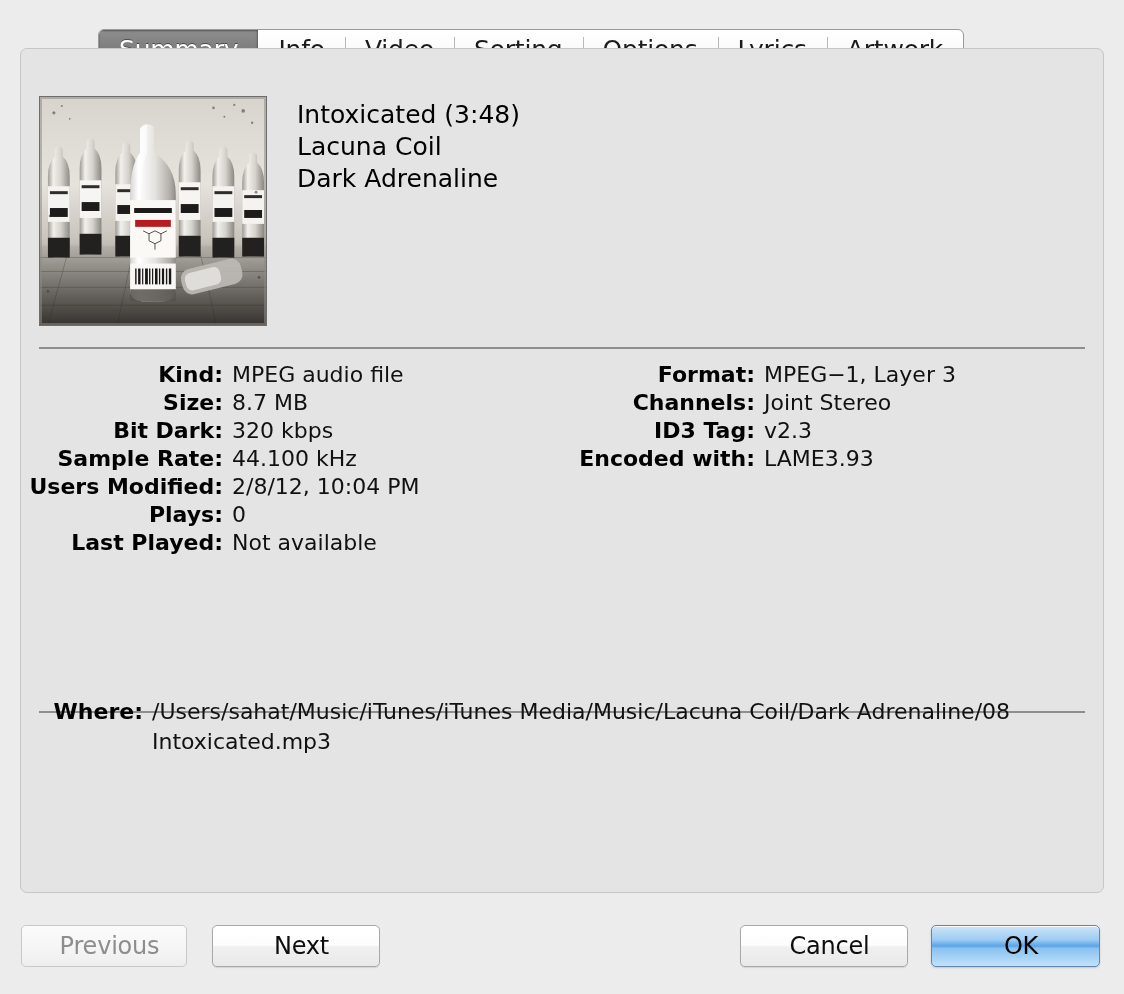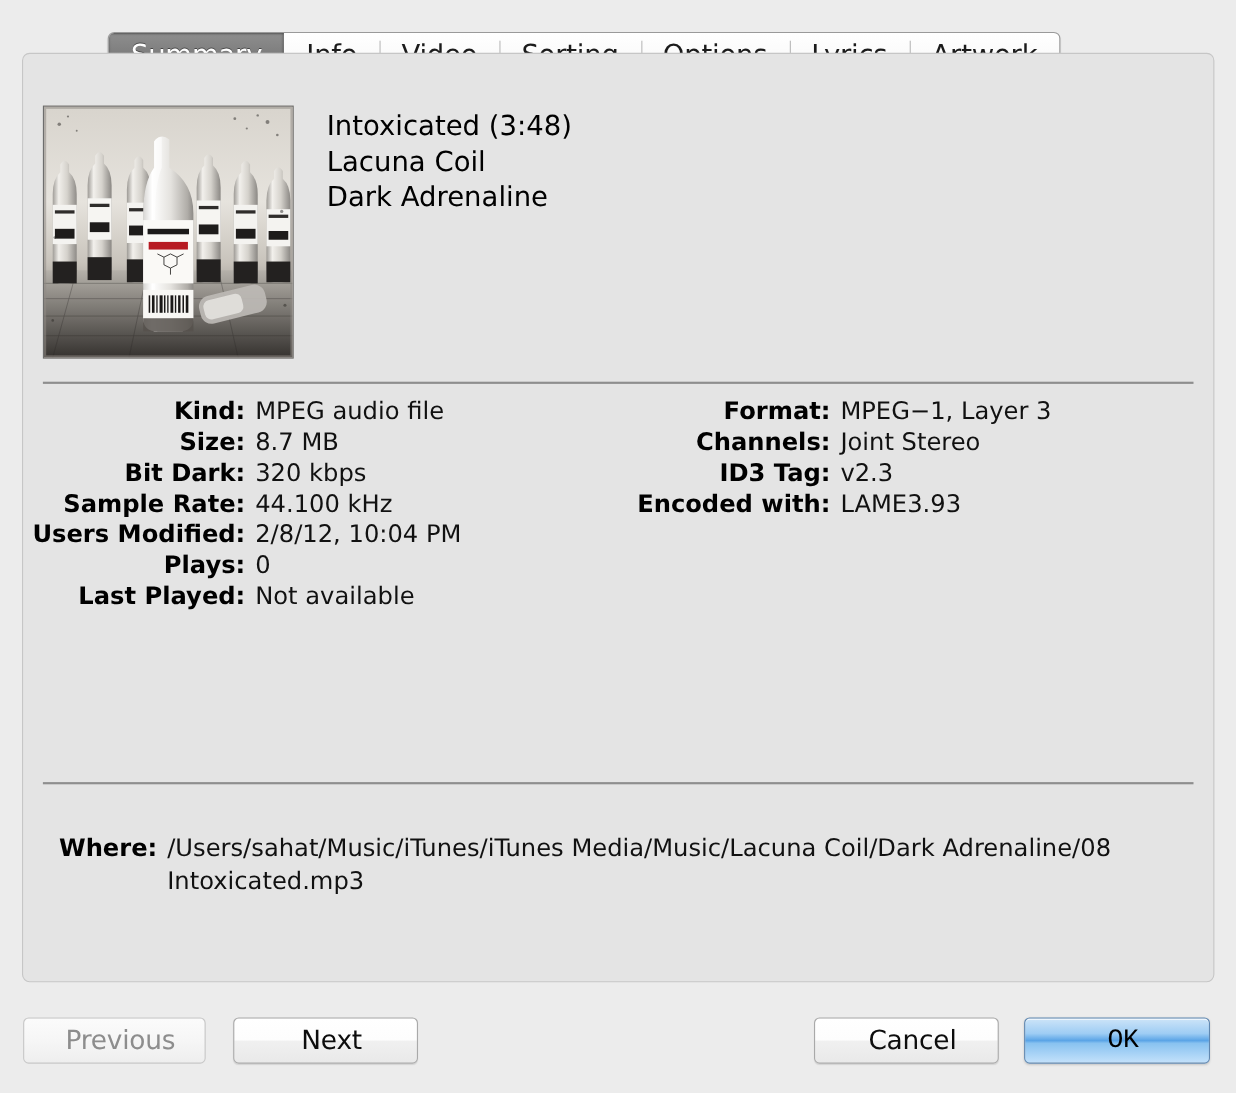--- a/index.html
+++ b/index.html
@@ -148,21 +148,21 @@
   .meta-value {
     font-size: 22px;
     color: #111;
     padding-left: 9px;
     white-space: nowrap;
   }
 
   
   .where {
     position: absolute;
-    top: 708px;
+    top: 648px;
     left: 18px;
     width: 1046px;
     display: flex;
     align-items: flex-start;
   }
   .where-label {
     font-size: 22px;
     font-weight: bold;
     color: #000;
     width: 104px;
@@ -208,21 +208,20 @@
     color: #8d8d8d;
     border-color: #c8c8c8;
     background: linear-gradient(to bottom, #fbfbfb 0%, #f6f6f6 50%, #eeeeee 100%);
     box-shadow: none;
   }
   .btn.default {
     border: 1px solid #5f87b0;
     background: linear-gradient(to bottom, #cde4f8 0%, #9ecdf4 34%, #5aa4e6 50%, #88c2f0 56%, #c3e1fb 100%);
     color: #000000;
     box-shadow: 0 1px 2px rgba(0,0,0,0.16), inset 0 1px 0 rgba(255,255,255,0.85);
-    font-family: Liberation Mono, monospace;
   }
 
   #btn-previous { left: 21px; width: 166px; }
   #btn-next     { left: 212px; width: 168px; }
   #btn-cancel   { left: 740px; width: 168px; }
   #btn-ok       { left: 931px; width: 169px; }
 </style>
 </head>
 <body>
 

